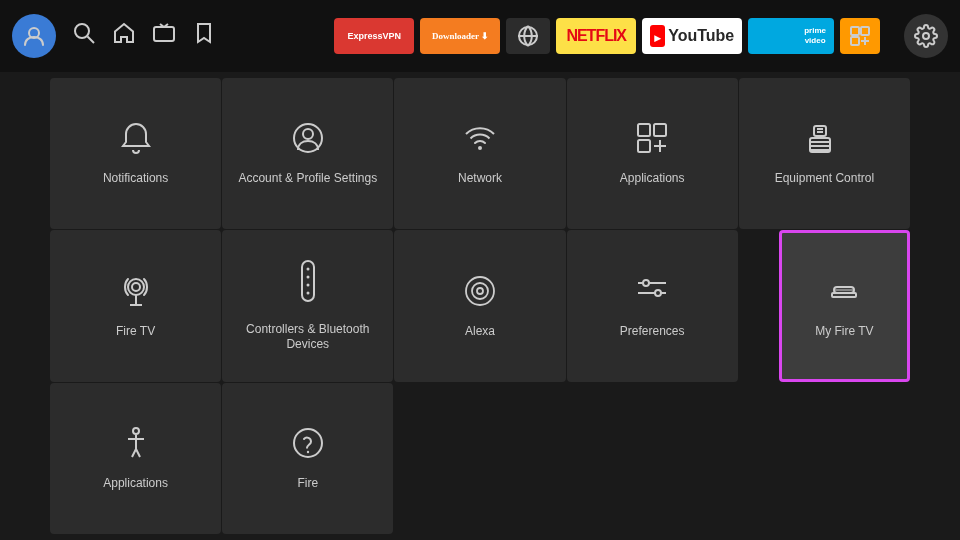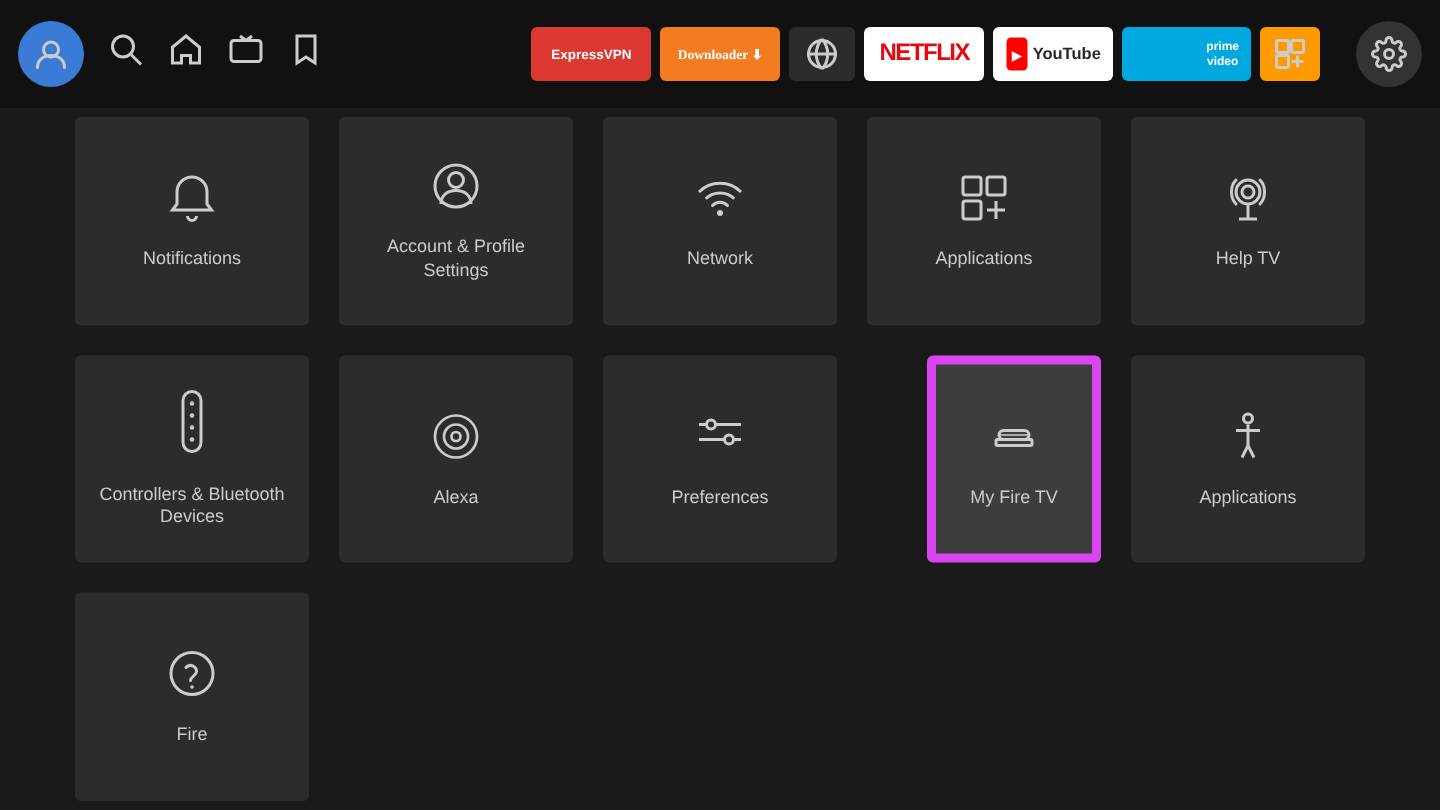--- a/index.html
+++ b/index.html
@@ -52,21 +52,21 @@
       border-radius: 4px;
       overflow: hidden;
       display: flex;
       align-items: center;
       justify-content: center;
       cursor: pointer;
     }
     .app-btn-expressvpn { background: #da3831; padding: 0 8px; min-width: 80px; font-size: 10px; font-weight: bold; color: #fff; }
     .app-btn-downloader { background: #f47c20; padding: 0 8px; min-width: 80px; font-size: 10px; font-weight: bold; color: #fff; }
     .app-btn-generic { background: #2c2c2c; padding: 0 8px; min-width: 44px; font-size: 18px; color: #fff; }
-    .app-btn-netflix { background: #ffffff; padding: 0 8px; min-width: 80px; }
+    .app-btn-netflix { background: #fde047; padding: 0 8px; min-width: 80px; }
     .app-btn-youtube { background: #fff; padding: 0 8px; min-width: 80px; }
     .app-btn-prime { background: #00a8e0; padding: 0 8px; min-width: 80px; font-size: 9px; font-weight: bold; color: #fff; }
     .app-btn-squares { background: #ff9900; width: 40px; height: 36px; font-size: 18px; color: #fff; }
     .settings-btn {
       width: 44px;
       height: 44px;
       border-radius: 50%;
       background: #333;
       display: flex;
       align-items: center;
@@ -75,59 +75,59 @@
       font-size: 22px;
       color: #ccc;
       margin-left: 4px;
     }
 
     
     .grid-container {
       display: grid;
       grid-template-columns: repeat(5, 1fr);
       grid-template-rows: repeat(3, 1fr);
-      gap: 20px;
+      gap: 1px;
       padding: 6px 50px;
       height: calc(540px - 72px);
     }
     .grid-item {
       background: #2c2c2c;
       border-radius: 4px;
       display: flex;
       flex-direction: column;
       align-items: center;
       justify-content: center;
       cursor: pointer;
       gap: 10px;
       padding: 12px;
       position: relative;
     }
     .grid-item.selected {
       background: #3d3d3d;
-      border: 6px solid #d946ef;
+      border: 3px solid #d946ef;
       margin-left: 40px;
     }
     .grid-item-icon {
       font-size: 32px;
       color: #ccc;
       line-height: 1;
     }
     .grid-item-label {
       font-size: 12px;
       color: #ccc;
       text-align: center;
       line-height: 1.3;
     }
 
     
     svg { fill: none; stroke: #ccc; stroke-width: 2; }
 
     
     .netflix-text { font-size: 16px; font-weight: bold; color: #e50914; letter-spacing: -1px; }
-    .youtube-text { font-size: 11px; font-weight: bold; color: #282828; }
+    .youtube-text { font-size: 16px; font-weight: bold; color: #282828; }
     .youtube-play { display: inline-block; background: #ff0000; border-radius: 3px; padding: 2px 4px; margin-right: 3px; }
     .prime-text { font-size: 8px; line-height: 1.2; text-align: center; font-weight: bold; margin-left: 48px; }
     .expressvpn-text { font-size: 9px; font-weight: bold; }
     .downloader-text { font-size: 9px; font-weight: bold; font-family: Liberation Serif, serif; }
   </style>
 </head>
 <body>
 
 <div class="top-nav">
   <div class="nav-left">
@@ -245,32 +245,46 @@
         <rect x="4" y="4" width="12" height="12" rx="1.5"></rect>
         <rect x="20" y="4" width="12" height="12" rx="1.5"></rect>
         <rect x="4" y="20" width="12" height="12" rx="1.5"></rect>
         <line x1="26" y1="20" x2="26" y2="32"></line>
         <line x1="20" y1="26" x2="32" y2="26"></line>
       </svg>
     </div>
     <span class="grid-item-label">Applications</span>
   </div>
 
+  <div class="grid-item">
+    <div class="grid-item-icon">
+      <svg width="36" height="36" viewBox="0 0 36 36" stroke="#ccc" stroke-width="1.8">
+        <rect x="4" y="18" width="20" height="14" rx="2"></rect>
+        <line x1="4" y1="22" x2="24" y2="22"></line>
+        <line x1="4" y1="26" x2="24" y2="26"></line>
+        <line x1="4" y1="30" x2="24" y2="30"></line>
+        <rect x="8" y="6" width="12" height="10" rx="2"></rect>
+        <line x1="11" y1="9" x2="17" y2="9"></line>
+        <line x1="11" y1="12" x2="17" y2="12"></line>
+      </svg>
+    </div>
+    <span class="grid-item-label">Equipment Control</span>
+  </div>
 
   <div class="grid-item">
     <div class="grid-item-icon">
       <svg width="36" height="36" viewBox="0 0 36 36" stroke="#ccc" stroke-width="1.8">
         <circle cx="18" cy="14" r="8"></circle>
         <circle cx="18" cy="14" r="4"></circle>
         <line x1="18" y1="22" x2="18" y2="32"></line>
         <line x1="12" y1="32" x2="24" y2="32"></line>
         <path d="M10 6c-4 4-4 12 0 16M26 6c4 4 4 12 0 16" stroke-linecap="round"></path>
       </svg>
     </div>
-    <span class="grid-item-label">Help TV</span>
+    <span class="grid-item-label">Fire TV</span>
   </div>
 
   <div class="grid-item">
     <div class="grid-item-icon">
       <svg width="32" height="48" viewBox="0 0 32 48" stroke="#ccc" stroke-width="1.8">
         <rect x="10" y="2" width="12" height="40" rx="6"></rect>
         <circle cx="16" cy="10" r="1.5" fill="#ccc" stroke="none"></circle>
         <circle cx="16" cy="18" r="1.5" fill="#ccc" stroke="none"></circle>
         <circle cx="16" cy="26" r="1.5" fill="#ccc" stroke="none"></circle>
         <circle cx="16" cy="34" r="1.5" fill="#ccc" stroke="none"></circle>

